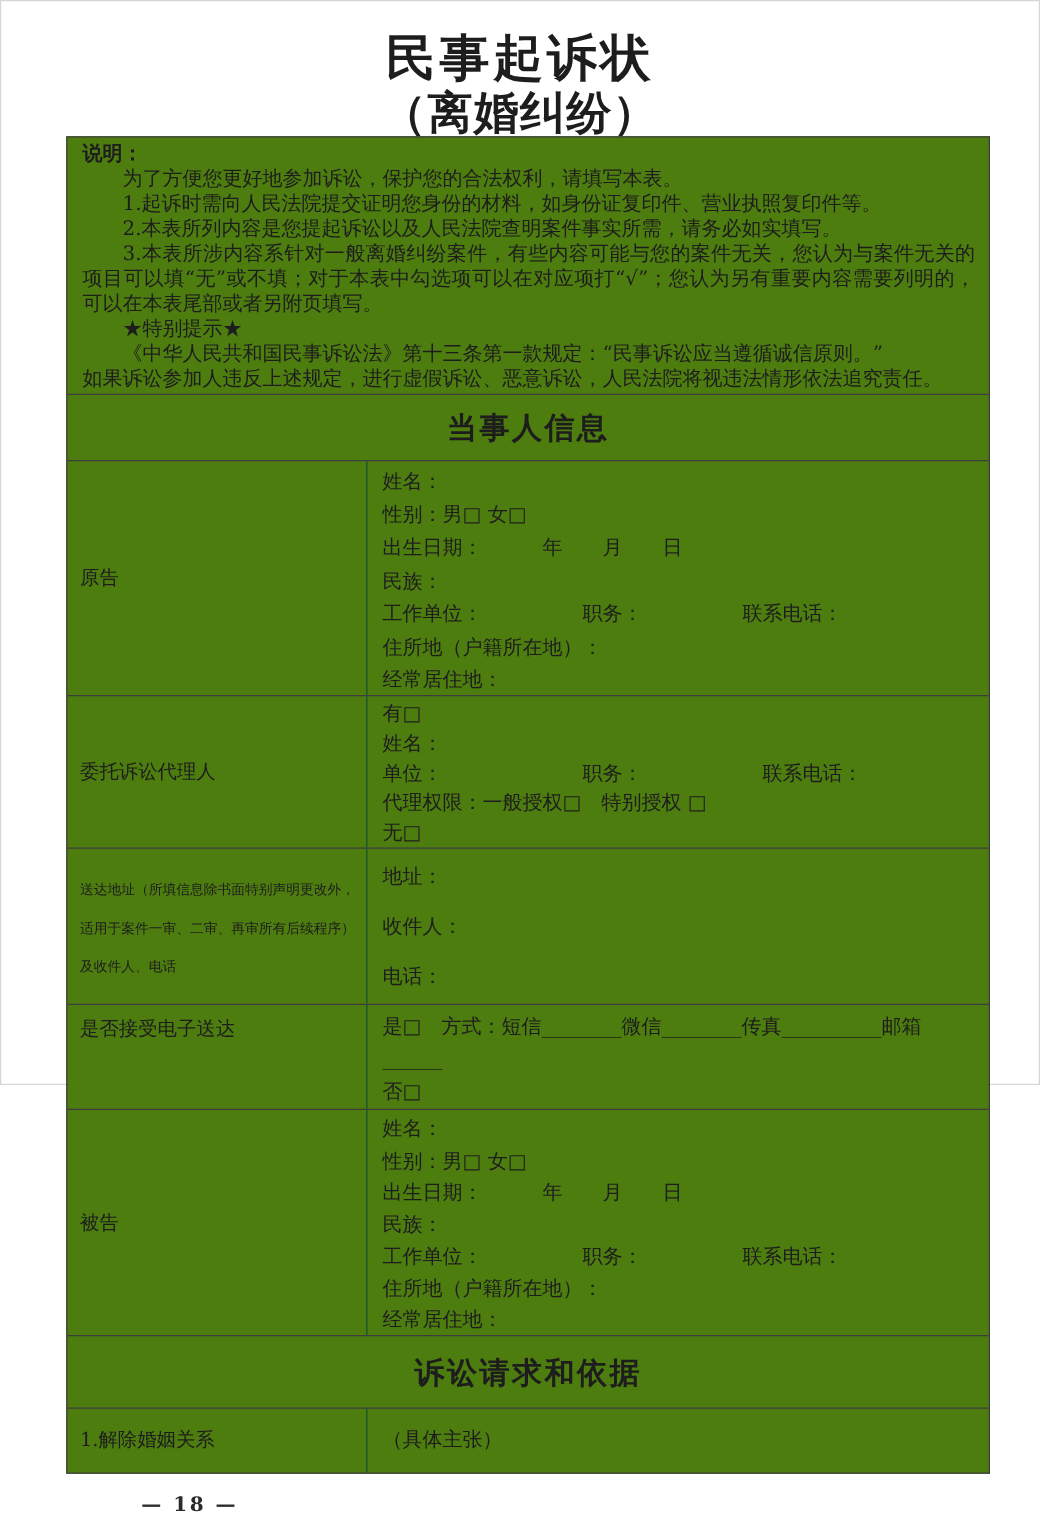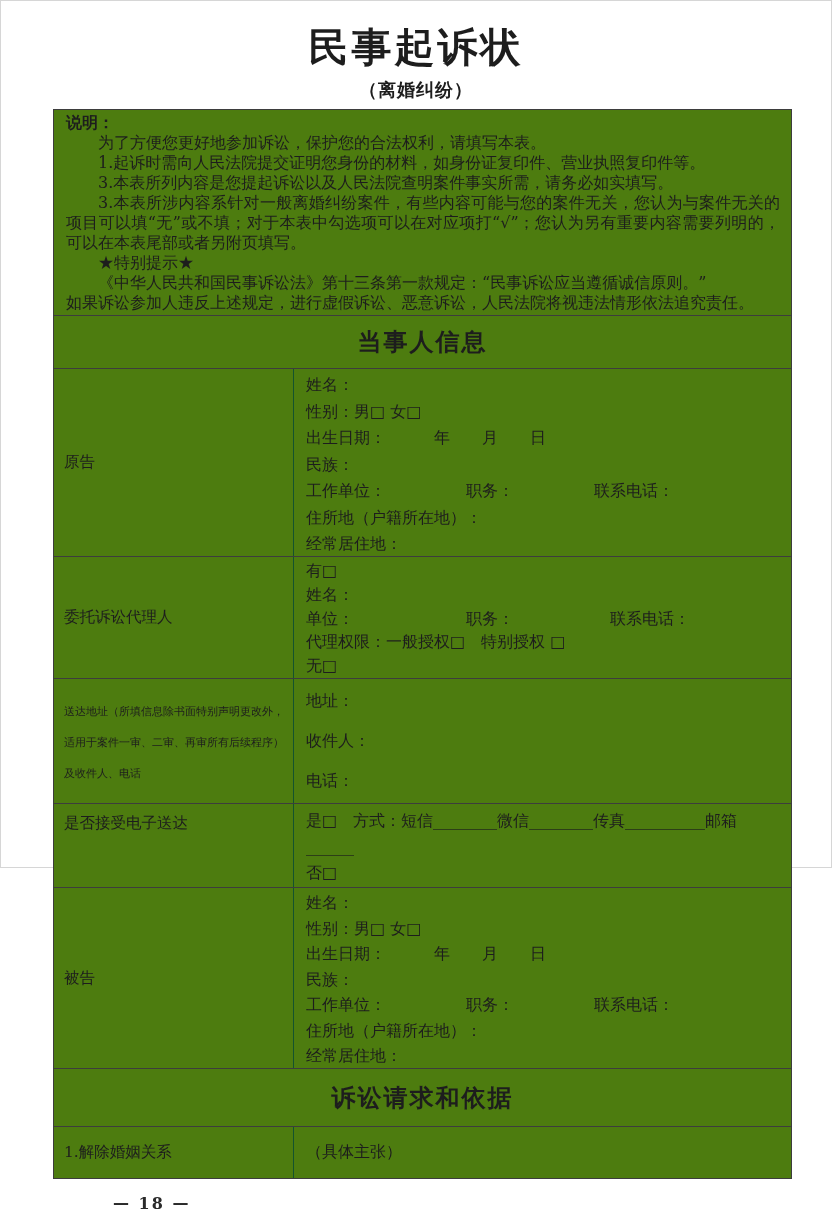--- a/index.html
+++ b/index.html
@@ -16,21 +16,21 @@
     background: #fff;
     border: 1px solid #d6d6d6;
     position: relative;
   }
   
   .title-block { text-align: center; padding-top: 20px; }
   .doc-title {
     font-size: 40px; font-weight: bold; letter-spacing: 3px; line-height: 52px;
   }
   .doc-subtitle {
-    font-size: 18px; font-weight: bold; letter-spacing: 1px; line-height: 34px;
+    font-size: 36px; font-weight: bold; letter-spacing: 1px; line-height: 34px;
   }
   
   .form-table {
     position: absolute; left: 52px; top: 108px;
     width: 739px;
     border: 1px solid #3d3d3d;
     background: #4d7c0f;
   }
   .trow { display: flex; border-top: 1px solid #3d3d3d; }
   .trow:first-child { border-top: none; }
@@ -97,21 +97,21 @@
     <div class="doc-subtitle">（离婚纠纷）</div>
   </div>
 
   <div class="form-table">
 
     <div class="trow">
       <div class="instructions-cell">
         <div class="head">说明：</div>
         <p>为了方便您更好地参加诉讼，保护您的合法权利，请填写本表。</p>
         <p>1.起诉时需向人民法院提交证明您身份的材料，如身份证复印件、营业执照复印件等。</p>
-        <p>3.本表所列内容是您提起诉讼以及人民法院查明案件事实所需，请务必如实填写。</p>
+        <p>2.本表所列内容是您提起诉讼以及人民法院查明案件事实所需，请务必如实填写。</p>
         <p>3.本表所涉内容系针对一般离婚纠纷案件，有些内容可能与您的案件无关，您认为与案件无关的项目可以填“无”或不填；对于本表中勾选项可以在对应项打“√”；您认为另有重要内容需要列明的，可以在本表尾部或者另附页填写。</p>
         <p>★特别提示★</p>
         <p>《中华人民共和国民事诉讼法》第十三条第一款规定：“民事诉讼应当遵循诚信原则。”</p>
         <p class="noindent">如果诉讼参加人违反上述规定，进行虚假诉讼、恶意诉讼，人民法院将视违法情形依法追究责任。</p>
       </div>
     </div>
 
     <div class="trow">
       <div class="section-header h-party">当事人信息</div>
     </div>

